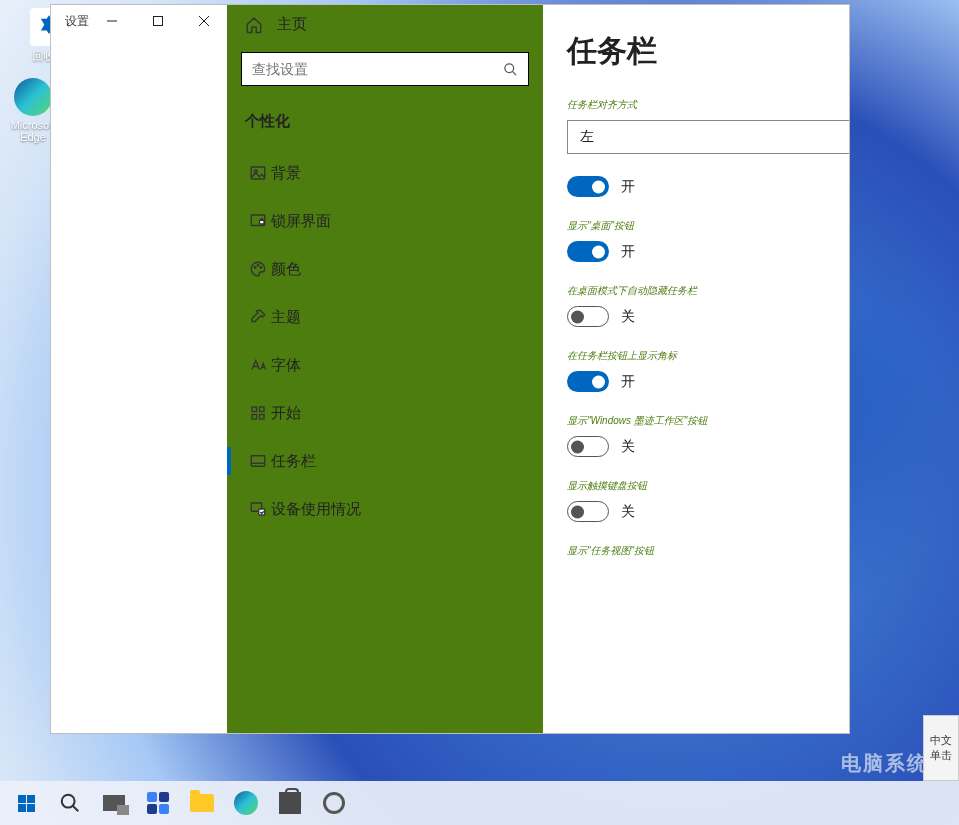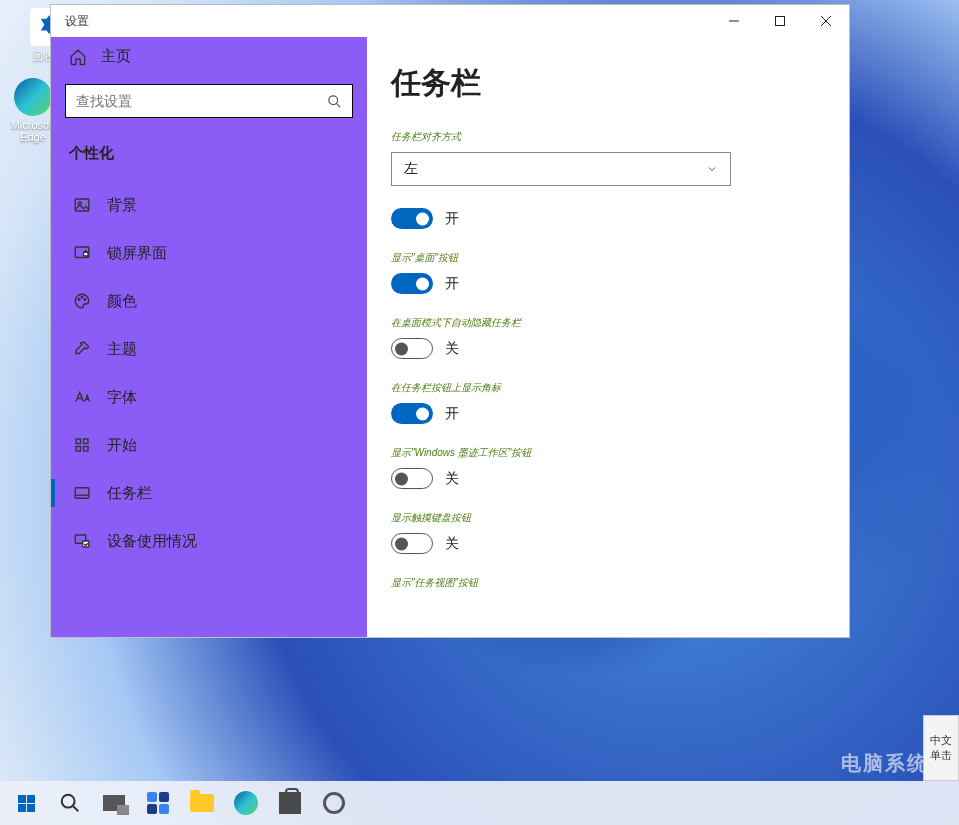--- a/index.html
+++ b/index.html
@@ -16,33 +16,33 @@
     radial-gradient(ellipse 350px 250px at 85% 45%, rgba(40,100,200,.7) 0%, transparent 55%),
     radial-gradient(ellipse 300px 200px at 60% 70%, rgba(20,60,160,.8) 0%, transparent 50%);
 }
 .desk-icon { position: absolute; width: 58px; text-align: center; color: #fff; font-size: 11px; text-shadow: 0 1px 2px rgba(0,0,0,.5); }
 .desk-icon .icn { width: 38px; height: 38px; margin: 0 auto 3px; border-radius: 4px; display: flex; align-items: center; justify-content: center; }
 #di-recycle { top: 8px; left: 20px; }
 #di-recycle .icn { background: #fff; }
 #di-edge { top: 78px; left: 4px; }
 #di-edge .icn { background: linear-gradient(135deg,#0c5a9e,#2cc2d3,#5ad46a); border-radius: 50%; }
 .settings-win {
-  position: absolute; top: 4px; left: 50px; width: 800px; height: 634px;
-  background: #fff; border: 1px solid #bfbfbf; display: flex; flex-direction: column;
+  position: absolute; top: 4px; left: 50px; width: 800px; height: 730px;
+  background: #fff; border: 1px solid #bfbfbf; display: flex; flex-direction: row;
 }
 .titlebar { height: 32px; display: flex; align-items: center; padding-left: 14px; font-size: 12px; color: #333; }
 .titlebar-btns { margin-left: auto; display: flex; }
 .titlebar-btns div { width: 46px; height: 32px; display: flex; align-items: center; justify-content: center; color: #222; cursor: default; }
 .win-body { flex: 1; display: flex; overflow: hidden; }
-.sidebar { width: 316px; padding: 0 14px; display: flex; flex-direction: column; background: #8b5cf6; }
+.sidebar { width: 316px; padding: 0 14px; display: flex; flex-direction: column; background: #4d7c0f; }
 .side-home { display: flex; align-items: center; gap: 14px; padding: 10px 4px 18px; font-size: 15px; color: #222; }
 .search-box { height: 34px; border: 1px solid #000000; background: #fff; display: flex; align-items: center; padding: 7px 10px; margin-bottom: 22px; }
 .search-box input { flex: 1; border: 0; outline: 0; font-size: 14px; background: transparent; color: #555; }
 .side-cat { font-size: 15px; font-weight: 600; color: #222; padding: 4px 4px 18px; }
-.side-item { display: flex; align-items: center; gap: 16px; height: 48px; padding: 0 4px 0 8px; font-size: 15px; color: #222; position: relative; }
+.side-item { display: flex; align-items: center; gap: 4px; height: 48px; padding: 0 4px 0 8px; font-size: 15px; color: #222; position: relative; }
 .side-item.active::before { content: ""; position: absolute; left: -14px; top: 10px; bottom: 10px; width: 4px; background: #0067c0; }
 .side-item .icn { width: 18px; height: 18px; display: flex; align-items: center; justify-content: center; color: #333; }
 .content { flex: 1; padding: 26px 60px 0 24px; overflow-y: auto; }
 .content h1 { font-size: 30px; font-weight: 600; color: #222; margin-bottom: 26px; }
 .field-label { font-size: 10px; color: #4d7c0f; margin-bottom: 8px; font-style: italic; }
 .dropdown { width: 340px; height: 34px; border: 1px solid #888; display: flex; align-items: center; padding: 0 12px; font-size: 14px; color: #222; margin-bottom: 22px; }
 .dropdown .chev { margin-left: auto; color: #555; }
 .toggle-row { margin-bottom: 22px; }
 .toggle-ctrl { display: flex; align-items: center; gap: 12px; margin-top: 6px; }
 .toggle { width: 42px; height: 21px; border-radius: 11px; position: relative; }

